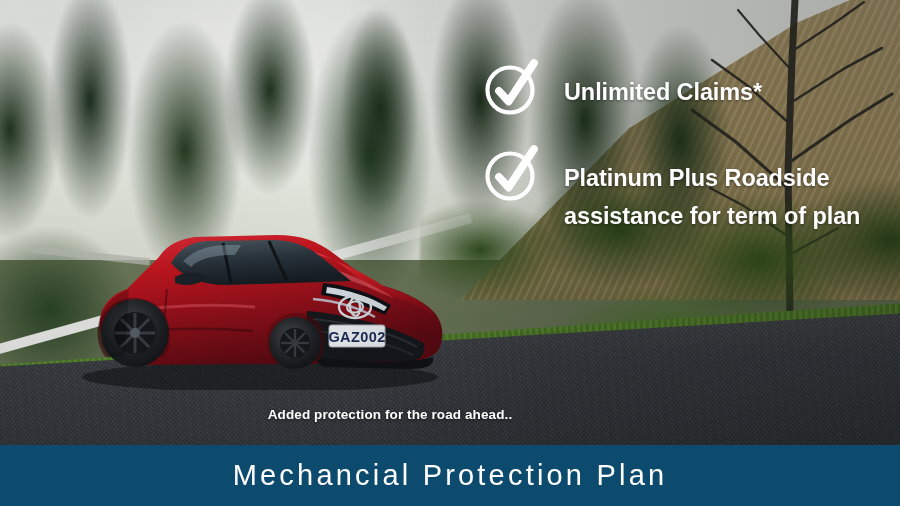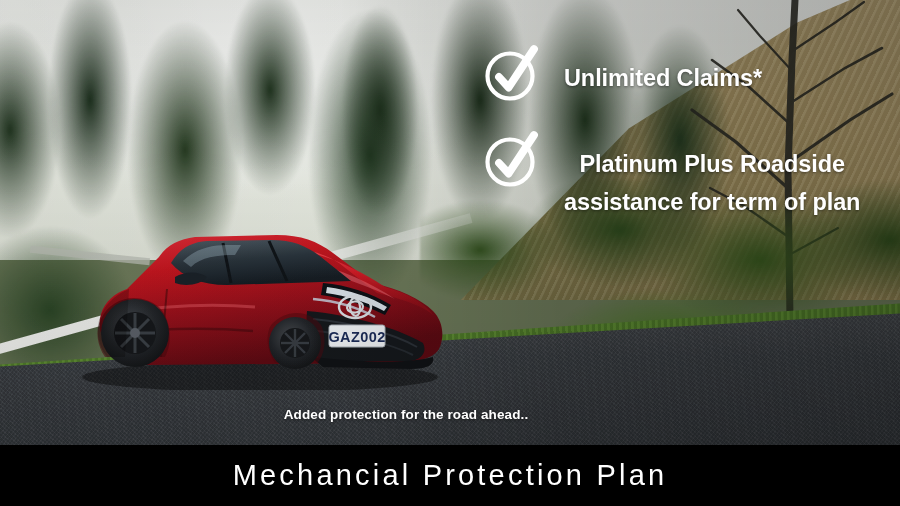--- a/index.html
+++ b/index.html
@@ -172,23 +172,22 @@
   .scrim {
     position: absolute; inset: 0;
     background:
       linear-gradient(90deg, rgba(0,0,0,0.05) 0%, rgba(0,0,0,0.02) 38%, rgba(0,0,0,0.16) 62%, rgba(0,0,0,0.26) 100%),
       linear-gradient(180deg, rgba(0,0,0,0.06) 0%, rgba(0,0,0,0.0) 35%, rgba(0,0,0,0.10) 100%);
   }
 
   
   .bullets {
     position: absolute;
-    left: 484px; top: 52px;
+    left: 484px; top: 66px;
     width: 410px;
-    text-align: center;
   }
   .bullet {
     display: flex;
     align-items: flex-start;
     margin-bottom: 30px;
   }
   .bullet:last-child { margin-bottom: 5px; }
   .tick {
     flex: 0 0 auto;
     width: 56px; height: 56px;
@@ -212,29 +211,28 @@
   .tagline {
     position: absolute;
     left: 0; top: 407px;
     width: 780px;
     text-align: center;
     color: #ffffff;
     font-size: 13.5px;
     font-weight: bold;
     letter-spacing: 0.1px;
     text-shadow: 0 1px 3px rgba(0,0,0,0.5);
-    margin-left: 16px;
   }
 
   
   .footer-banner {
     position: absolute;
     left: 0; bottom: 0;
     width: 900px; height: 61px;
-    background: #000000;
+    background: #0c4a6e;
     display: flex;
     align-items: center;
     justify-content: center;
   }
   .footer-title {
     color: #ffffff;
     font-size: 29px;
     font-weight: 400;
     letter-spacing: 3.2px;
   }

